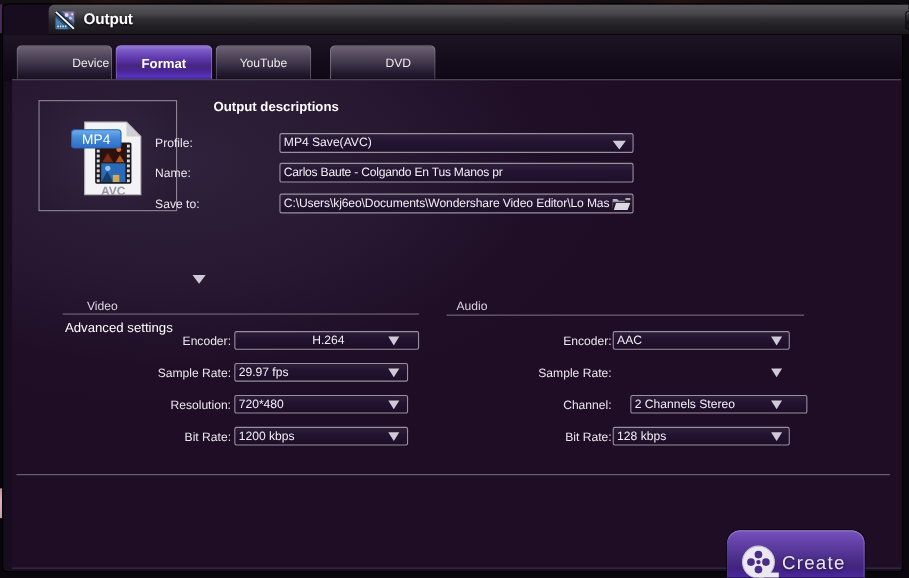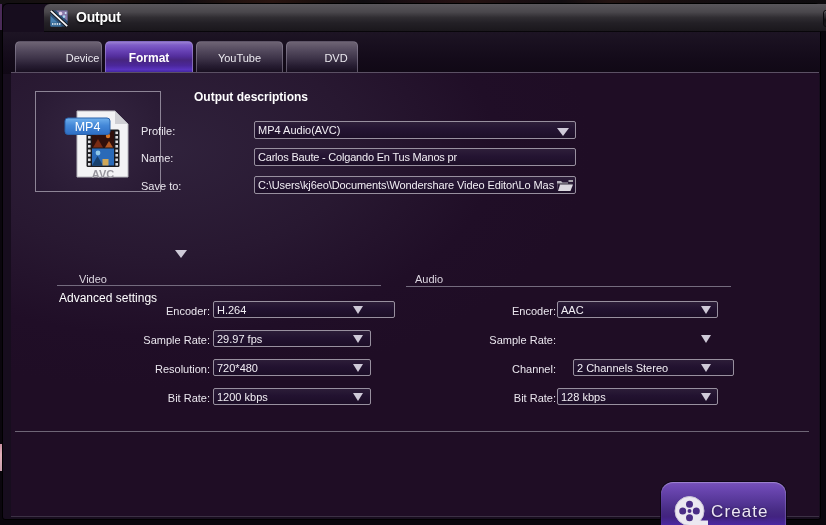--- a/index.html
+++ b/index.html
@@ -103,21 +103,21 @@
           <svg style="position:absolute;left:12px;top:4px" width="10" height="10" viewBox="0 0 10 10">
             <path d="M1.2 1.2 L8.8 8.8 M8.8 1.2 L1.2 8.8" stroke="#f2f1f4" stroke-width="2.6" stroke-linecap="round"></path>
           </svg>
         </div>
     </div>
 
     <div class="abs" id="tabstrip">
       <div class="tab inactive" style="left:12px;width:87px;padding-left:48px;">Device</div>
       <div class="tab active" style="left:102px;width:88px;">Format</div>
       <div class="tab inactive" style="left:193px;width:87px;">YouTube</div>
-      <div class="tab inactive" style="left:283px;width:72px;padding-left:28px;">DVD</div>
+      <div class="tab inactive" style="left:297px;width:96px;padding-left:28px;">DVD</div>
     </div>
 
     <div class="abs" id="panel">
       <div class="abs" id="mp4box">
         <svg class="abs" style="left:0;top:0" width="124" height="99" viewBox="0 0 124 99">
 
           <path d="M41 19 L79 19 L92 32 L92 85 L41 85 Z" fill="#f3f3f5"></path>
           <path d="M79 19 L92 32 L79 32 Z" fill="#cfcfd4"></path>
           <path d="M41 19 L79 19 L92 32 L92 85 L41 85 Z" fill="none" stroke="#b8b8be" stroke-width="1"></path>
 
@@ -160,21 +160,21 @@
                 <stop offset="1" stop-color="#2e6ec4"></stop>
             </linearGradient>
           </defs>
           <text x="51.5" y="39" font-family="Liberation Sans,sans-serif" font-size="12.5" fill="#ffffff" text-anchor="middle">MP4</text>
         </svg>
       </div>
 
       <div class="abs" style="left:183px;top:17px;color:#fff;font-size:12px;font-weight:bold;">Output descriptions</div>
 
       <div class="flabel" style="left:130px;top:52px;width:100px;">Profile:</div>
-      <div class="field" style="top:48px;">MP4 Audio(AVC)</div>
+      <div class="field" style="top:48px;">MP4 Save(AVC)</div>
       <div class="dtri" style="left:546px;top:55px;"></div>
 
       <div class="flabel" style="left:130px;top:79px;width:100px;">Name:</div>
       <div class="field" style="top:75px;letter-spacing:-0.2px;">Carlos Baute - Colgando En Tus Manos pr</div>
 
       <div class="flabel" style="left:130px;top:107px;width:100px;">Save to:</div>
       <div class="field" style="top:103px;letter-spacing:-0.1px;">C:\Users\kj6eo\Documents\Wondershare Video Editor\Lo Mas
         <svg class="abs" style="right:1px;top:2px" width="18" height="13" viewBox="0 0 18 13">
           <path d="M1 12 L1 2 L5 2 L6.5 3.5 L12 3.5 L12 5 L1.5 5 Z" fill="#b6b2bc"></path>
           <rect x="1.2" y="4.4" width="15" height="1.2" fill="#403a48"></rect>
@@ -185,21 +185,21 @@
 
       <div class="abs" style="left:48px;top:173px;color:#fff;font-size:12px;font-weight:normal;margin-top:45px;">Advanced settings</div>
       <div class="dtri" style="left:164px;top:177px;"></div>
 
       <div class="seclabel" style="left:68px;top:200px;">Video</div>
       <div class="secline" style="left:46px;top:212px;width:324px;"></div>
       <div class="seclabel" style="left:404px;top:200px;">Audio</div>
       <div class="secline" style="left:395px;top:213px;width:325px;"></div>
 
       <div class="drow-label" style="left:99px;top:232px;width:100px;">Encoder:</div>
-      <div class="dfield" style="left:202px;top:228px;width:182px;">H.264</div>
+      <div class="dfield" style="left:202px;top:228px;width:168px;text-align:center;">H.264</div>
       <div class="dtri2" style="left:342px;top:233px;"></div>
 
       <div class="drow-label" style="left:99px;top:261px;width:100px;">Sample Rate:</div>
       <div class="dfield" style="left:202px;top:257px;width:158px;">29.97 fps</div>
       <div class="dtri2" style="left:342px;top:262px;"></div>
 
       <div class="drow-label" style="left:99px;top:290px;width:100px;">Resolution:</div>
       <div class="dfield" style="left:202px;top:286px;width:158px;">720*480</div>
       <div class="dtri2" style="left:342px;top:291px;"></div>
 

